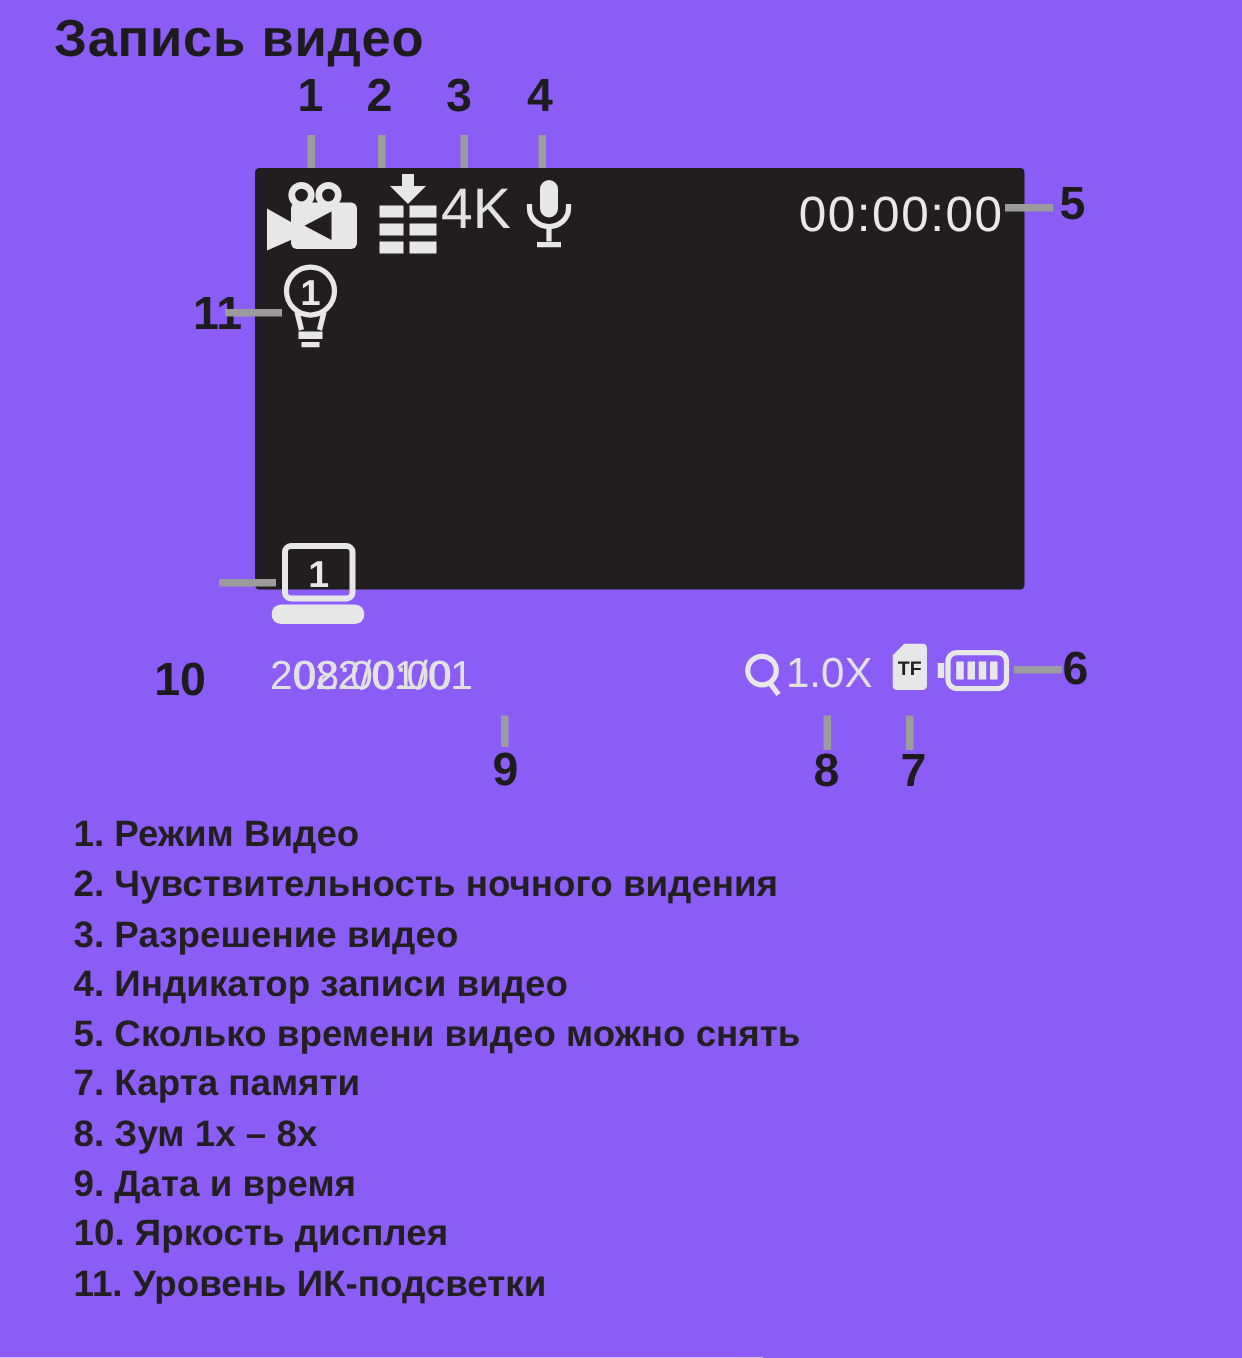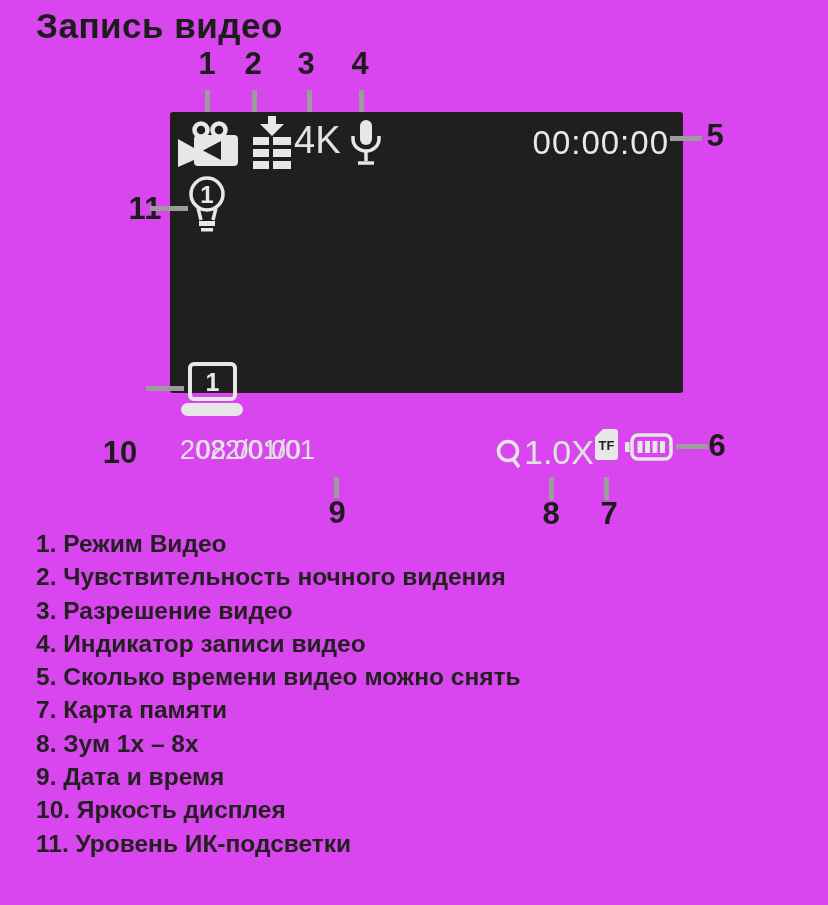--- a/index.html
+++ b/index.html
@@ -1,16 +1,16 @@
 <!DOCTYPE html>
 <html><head>
 <meta charset="utf-8">
 <style>
   html,body{margin:0;padding:0;background:#ffffff;}
-  .page{position:relative;width:828px;height:905px;background:#d946ef;
+  .page{position:relative;width:828px;height:905px;background:#8b5cf6;
         font-family:"Liberation Sans",sans-serif;color:#1d1b1c;overflow:hidden;}
   .title{position:absolute;left:36px;top:6px;font-size:35px;font-weight:bold;letter-spacing:.5px;}
 
   
   .num{position:absolute;font-size:31px;font-weight:bold;color:#1d1b1c;text-align:center;}
   .cl{position:absolute;background:#9c9c9c;}
   .cl-v{width:5px;}
   .cl-h{height:5px;}
 
   #n1{left:195px;top:46px;width:24px;}
@@ -47,26 +47,26 @@
   .icon-night{left:82px;top:4px;}
   .res-text{left:124px;top:7px;font-size:38px;color:#e2e2e2;font-weight:normal;}
   .icon-mic{left:179px;top:7px;}
   .rec-time{right:14px;top:12px;font-size:33px;color:#e8e8e8;letter-spacing:1px;}
   .icon-bulb{left:16px;top:63px;}
   .icon-display{left:11px;top:250px;}
   .datetime{left:10px;top:323px;font-size:27px;color:#e2e2e2;white-space:nowrap;}
   .datetime .time{margin-left:16px;}
   .zoom-group{left:325px;top:321px;display:flex;align-items:center;position:absolute;}
   .zoom-group svg{position:static;}
-  .zoom-text{position:static;font-size:34px;color:#e2e2e2;margin-left:1px;}
+  .zoom-text{position:static;font-size:28px;color:#e2e2e2;margin-left:1px;}
   .icon-tf{left:425px;top:317px;}
   .icon-batt{left:455px;top:321px;}
 
   
-  .legend{position:absolute;left:36px;top:527px;margin:0;padding:0;list-style:none;
+  .legend{position:absolute;left:36px;top:527px;margin:13px;padding:0;list-style:none;
           font-size:24.5px;font-weight:bold;line-height:33.3px;color:#231f20;}
 </style>
 </head>
 <body>
 
 <div class="page">
 
   <div class="title">Запись видео</div>
 
   <div class="num" id="n1">1</div>

